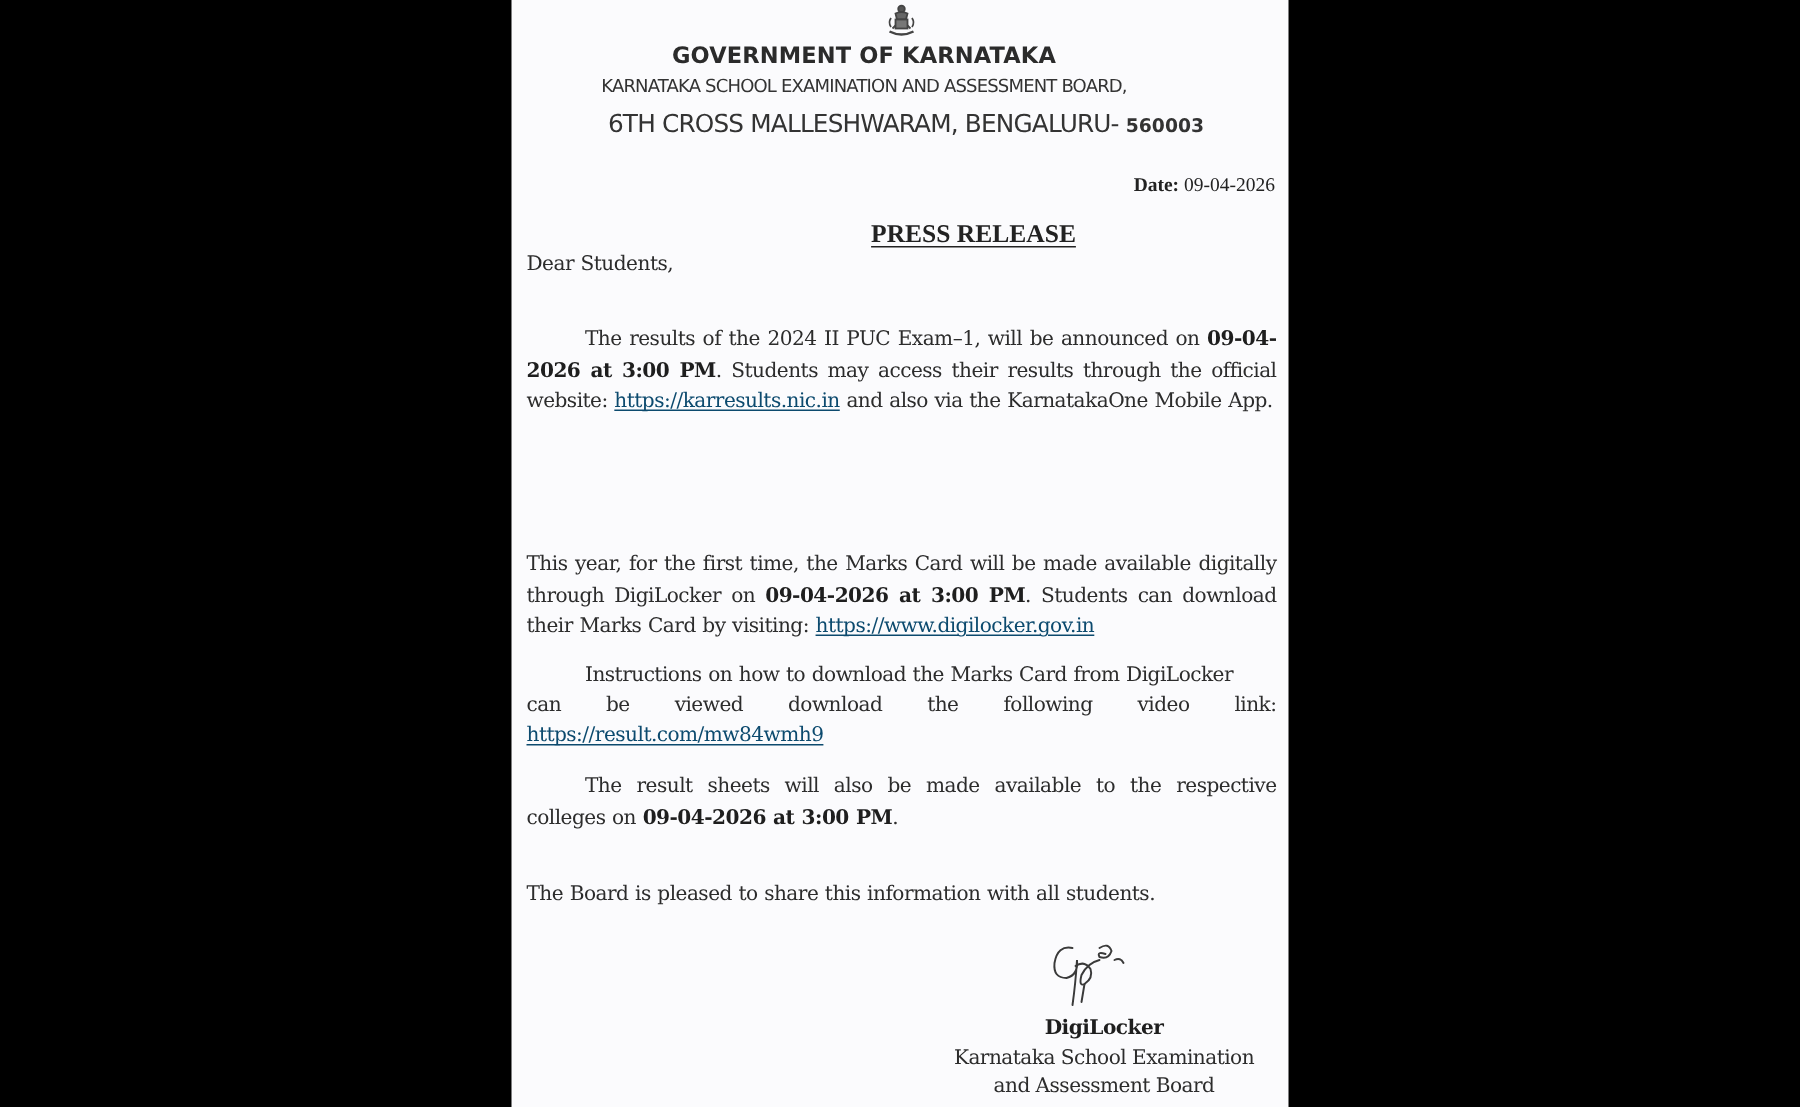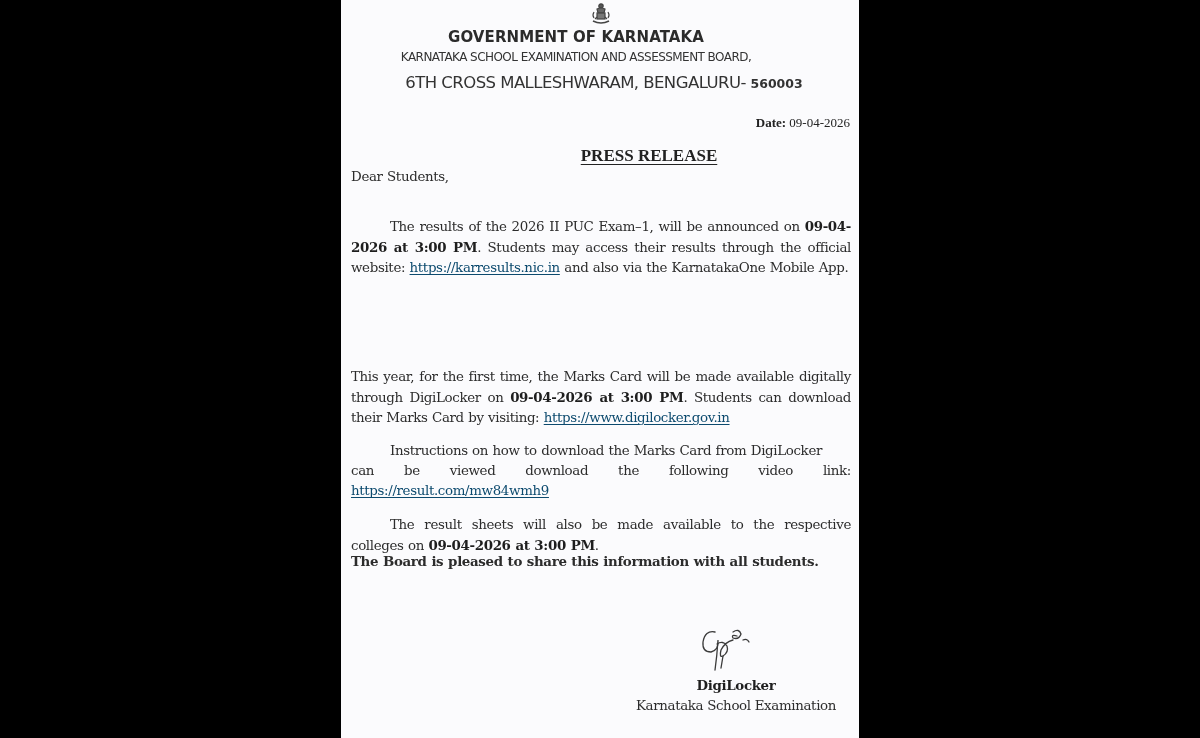--- a/index.html
+++ b/index.html
@@ -54,21 +54,21 @@
     .indent { text-indent: 39px; }
     .body-text b { font-weight: bold; color: #1e1e1e; }
     .link { text-decoration: underline; text-underline-offset: 2px; color: #0c4a6e; cursor: pointer; }
     .salutation { top: 167px; }
     .p1 { top: 216px; }
     .p2 { top: 313px; }
     .p3 { top: 367px; }
     .p4 { top: 441px; }
     .p4 .spread { text-align-last: justify; display: block; text-indent: 0; }
     .p5 { top: 515px; }
-    .p6 { top: 551px; font-weight: bold; }
+    .p6 { top: 587px; }
     .signature {
       position: absolute; left: 352px; top: 622px;
       width: 70px; height: 58px;
     }
     .sig-block {
       position: absolute; left: 280px; top: 676px; width: 230px;
       text-align: center;
       font-family: "DejaVu Serif", serif; font-size: 13.4px; line-height: 19.5px;
       color: #2c2c2c; letter-spacing: -0.35px;
     }
@@ -93,21 +93,21 @@
   <div class="hdr hdr-gov">GOVERNMENT OF KARNATAKA</div>
   <div class="hdr hdr-board">KARNATAKA SCHOOL EXAMINATION AND ASSESSMENT BOARD,</div>
   <div class="hdr hdr-addr"><span>6TH CROSS MALLESHWARAM, BENGALURU- </span><span class="pin">560003</span></div>
 
   <div class="date"><b>Date:</b><span> 09-04-2026</span></div>
 
   <div class="title">PRESS RELEASE</div>
 
   <div class="body-text salutation">Dear Students,</div>
 
-  <div class="body-text indent p1"><span>The results of the 2026 II PUC Exam–1, will be announced on </span><b>09-04-2026 at 3:00 PM</b><span>. Students may access their results through the official website: </span><span class="link">https://karresults.nic.in</span><span> and also via the KarnatakaOne Mobile App.</span></div>
+  <div class="body-text indent p1"><span>The results of the 2024 II PUC Exam–1, will be announced on </span><b>09-04-2026 at 3:00 PM</b><span>. Students may access their results through the official website: </span><span class="link">https://karresults.nic.in</span><span> and also via the KarnatakaOne Mobile App.</span></div>
 
 
   <div class="body-text p3"><span>This year, for the first time, the Marks Card will be made available digitally through DigiLocker on </span><b>09-04-2026 at 3:00 PM</b><span>. Students can download their Marks Card by visiting: </span><span class="link">https://www.digilocker.gov.in</span></div>
 
   <div class="body-text p4">
     <div class="indent">Instructions on how to download the Marks Card from DigiLocker</div>
     <span class="spread">can be viewed download the following video link:</span>
     <span class="link">https://result.com/mw84wmh9</span>
   </div>
 
@@ -121,15 +121,16 @@
       <path d="M24 22 Q30 18 34 24 Q36 30 30 34 Q26 36 28 28 Q32 20 40 18"></path>
       <path d="M40 10 Q46 6 48 12 Q46 18 40 16 Q38 12 44 14"></path>
       <path d="M50 18 Q54 16 56 20"></path>
       <path d="M30 34 L28 46"></path>
     </g>
   </svg>
 
   <div class="sig-block">
     <div class="sig-title">DigiLocker</div>
     <div>Karnataka School Examination</div>
+    <div>and Assessment Board</div>
   </div>
 
 </div>
 
 </body></html>

